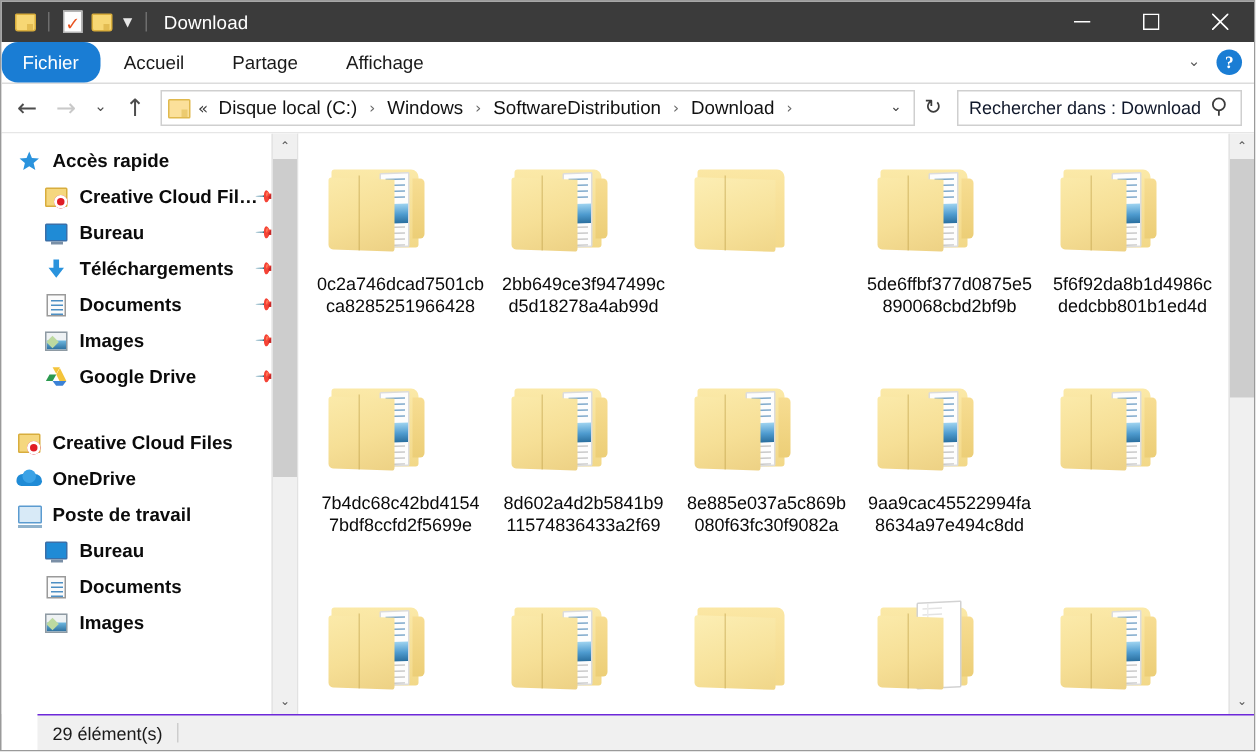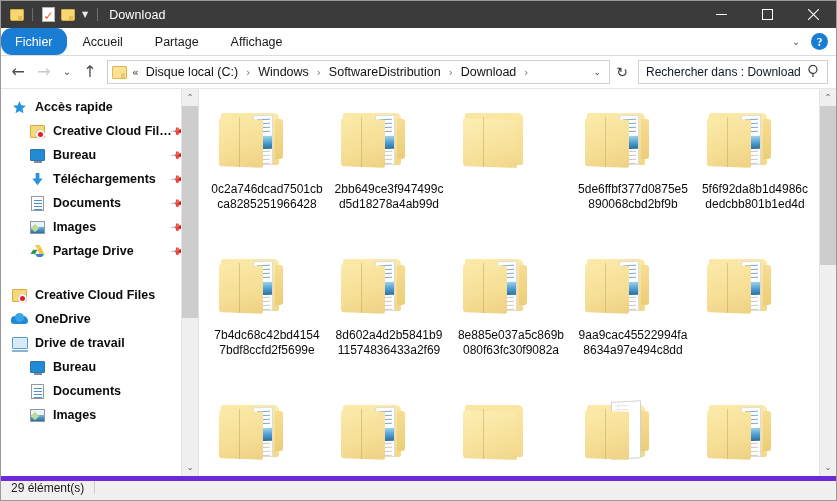--- a/index.html
+++ b/index.html
@@ -491,25 +491,27 @@
   .fold.docs .papers::after {
     content:""; position:absolute; left:6px; top:0; width:1px; height:100%;
     background:#ececec;
   }
 
   
   .statusbar {
     height: 24px;
     flex: 0 0 24px;
     background: #f0f0f0;
-    border-top: 5px solid #6d28d9;
-    display: flex;
+    border-top: 1px solid #6d28d9;
+    display: flex;
+    align-items: center;
     padding-left: 10px;
     font-size: 12px;
     color: #1a1a1a;
+    margin-left: 24px;
   }
   .status-sep {
     width: 1px; height: 13px; background: #cdcdcd; margin: 0 10px;
   }
 </style>
 </head>
 <body>
 
 <div id="app">
 
@@ -657,21 +659,21 @@
 
         <div class="nav-item indent">
           <span class="nav-icon">
             <svg width="15" height="14" viewBox="0 0 16 14">
               <path d="M5.4 0.5 h5.2 l-2.6 4.6 Z" fill="#f4c43a"></path>
               <path d="M0.6 10.2 L3.2 5.6 L8 5.6 L5.4 10.2 Z" fill="#2c9a4f"></path>
               <path d="M5.4 10.2 h9.8 l-2.6 3.3 H7.9 Z" fill="#3b82d6"></path>
               <path d="M8 5.6 l2.6-4.6 L15.2 10.2 h-4.9 Z" fill="#f4c43a"></path>
             </svg>
           </span>
-          <span class="nav-label">Partage Drive</span>
+          <span class="nav-label">Google Drive</span>
           <span class="pin">📌</span>
         </div>
 
         <div class="nav-gap"></div>
 
         <div class="nav-item">
           <span class="nav-icon">
               <span class="ic-ccf"></span>
             </span>
           <span class="nav-label">Creative Cloud Files</span>
@@ -681,21 +683,21 @@
           <span class="nav-icon">
               <span class="ic-cloud"></span>
             </span>
           <span class="nav-label">OneDrive</span>
         </div>
 
         <div class="nav-item">
           <span class="nav-icon">
               <span class="ic-pc"></span>
             </span>
-          <span class="nav-label">Drive de travail</span>
+          <span class="nav-label">Poste de travail</span>
         </div>
 
         <div class="nav-item indent2">
           <span class="nav-icon">
               <span class="ic-monitor"></span>
             </span>
           <span class="nav-label">Bureau</span>
         </div>
 
         <div class="nav-item indent2">

